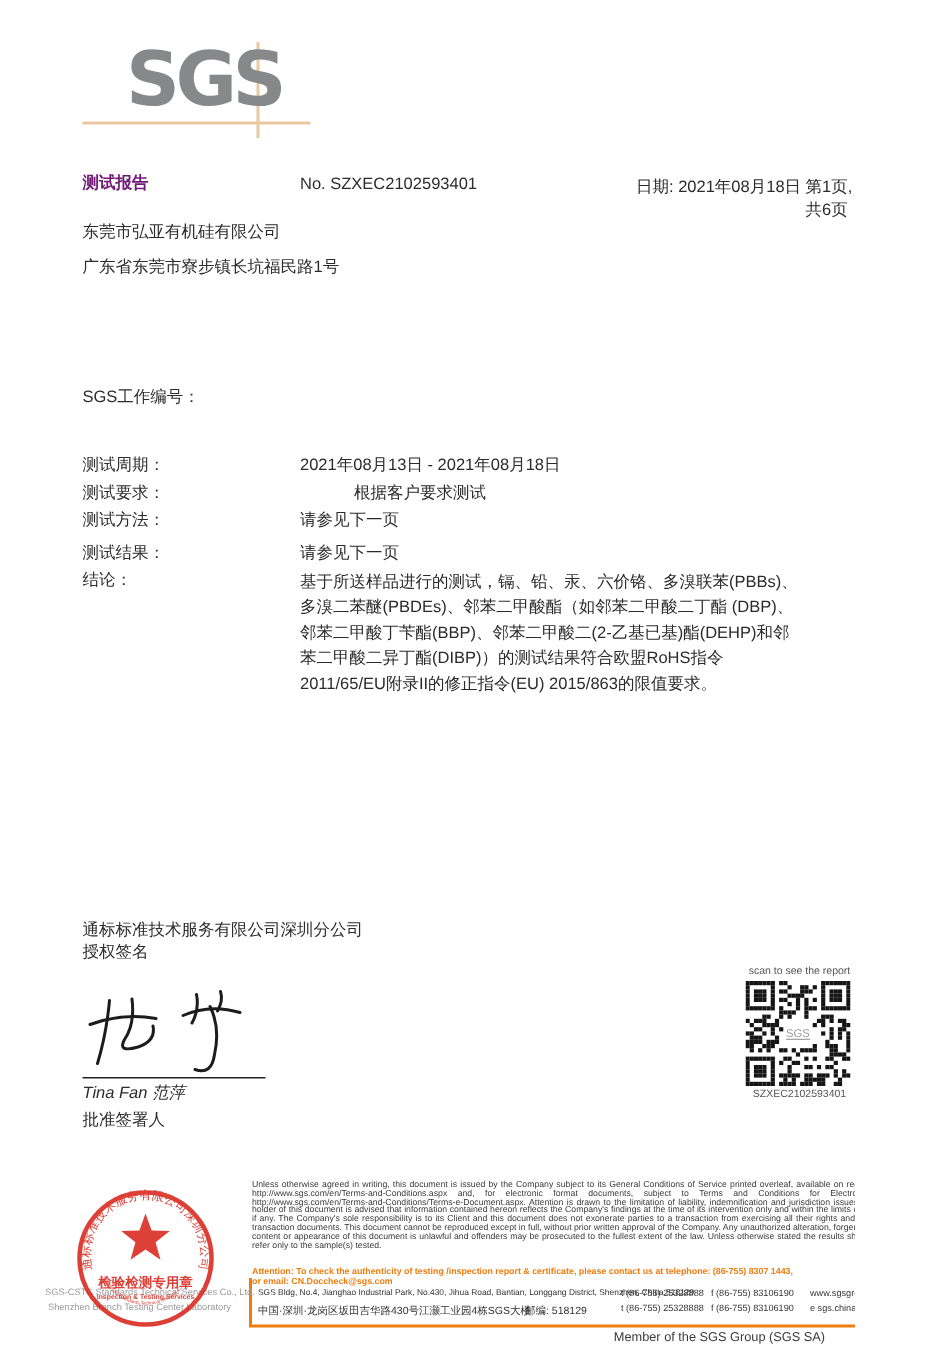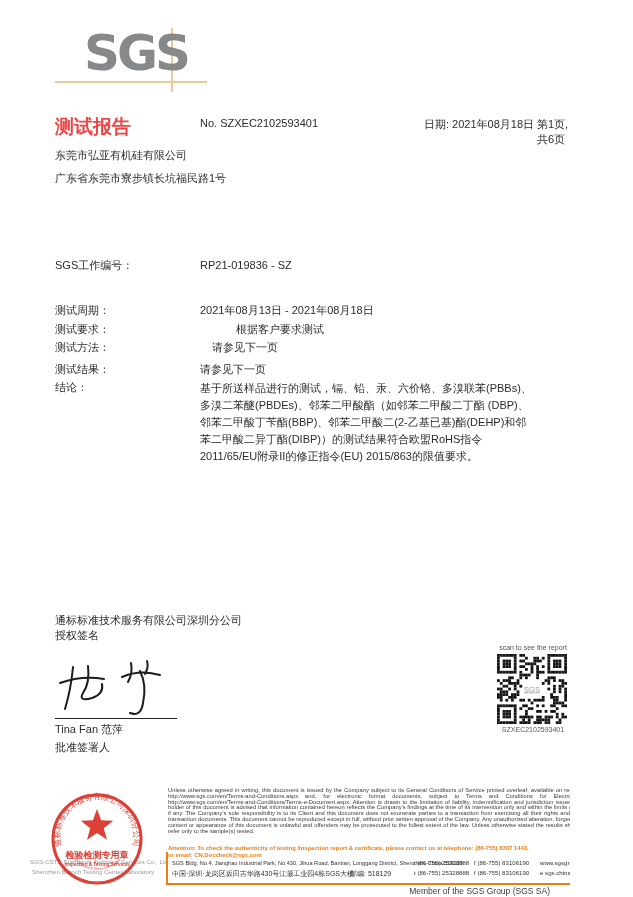--- a/index.html
+++ b/index.html
@@ -3,21 +3,21 @@
 <meta charset="utf-8">
 <style>
   html,body{margin:0;padding:0;background:#fff;}
   #page{position:relative;width:570px;height:897px;background:#fff;overflow:hidden;
         font-family:"Liberation Sans","DejaVu Sans",sans-serif;color:#222;}
   .abs{position:absolute;}
   .t11{font-size:11px;line-height:14px;color:#2b2b2b;}
   .logo{font-size:50px;font-weight:900;letter-spacing:-3px;color:#87888a;
         font-family:"DejaVu Sans","Liberation Sans",sans-serif;}
   .cropline{background:var(--cropTan,#e9c9a0);}
-  .title{font-size:19px;font-weight:bold;color:#ef4444;}
+  .title{font-size:11px;font-weight:bold;color:#701a75;}
   .hmeta{font-size:11px;color:#2b2b2b;}
   .fieldrow{left:55px;right:35px;display:flex;}
   .fieldrow .lbl{flex:0 0 145px;}
   .fieldrow .val{flex:1;}
   .legal{font-size:5.8px;line-height:5.8px;color:#3a3a3a;text-align:justify;}
   .attn{font-size:5.9px;line-height:6.2px;color:var(--accentOrange,#e87511);font-weight:bold;}
   .addrrow{font-size:6.1px;color:#333;height:10px;}
   .addrrow .c{position:absolute;top:0;white-space:nowrap;}
   .member{font-size:8.5px;color:#3a3a3a;}
   .graysub{font-size:6.2px;line-height:9px;color:#9a9a9a;}
@@ -38,31 +38,30 @@
   <div class="abs hmeta" style="left:200px;top:117px;text-align:center;">No. SZXEC2102593401</div>
   <div class="abs hmeta" style="left:388px;top:117px;margin-left:36px;">日期: 2021年08月18日</div>
   <div class="abs hmeta" style="left:537px;top:117px;">第1页,共6页</div>
 
   <div class="abs t11" style="left:55px;top:148px;">东莞市弘亚有机硅有限公司</div>
   <div class="abs t11" style="left:55px;top:171px;">广东省东莞市寮步镇长坑福民路1号</div>
 
 
   <div class="abs t11 fieldrow" style="top:258px;">
     <span class="lbl">SGS工作编号：</span>
-    <span class="val">RP21-019836 - SZ</span>
   </div>
   <div class="abs t11 fieldrow" style="top:303px;">
     <span class="lbl">测试周期：</span>
     <span class="val">2021年08月13日 - 2021年08月18日</span>
   </div>
   <div class="abs t11 fieldrow" style="top:322px;gap:36px;">
     <span class="lbl">测试要求：</span>
     <span class="val">根据客户要求测试</span>
   </div>
-  <div class="abs t11 fieldrow" style="top:340px;gap:12px;">
+  <div class="abs t11 fieldrow" style="top:340px;">
     <span class="lbl">测试方法：</span>
     <span class="val">请参见下一页</span>
   </div>
   <div class="abs t11 fieldrow" style="top:362px;">
     <span class="lbl">测试结果：</span>
     <span class="val">请参见下一页</span>
   </div>
   <div class="abs t11 fieldrow" style="top:380px;">
     <span class="lbl">结论：</span>
     <span class="val" style="line-height:17px;">基于所送样品进行的测试，镉、铅、汞、六价铬、多溴联苯(PBBs)、多溴二苯醚(PBDEs)、邻苯二甲酸酯（如邻苯二甲酸二丁酯 (DBP)、邻苯二甲酸丁苄酯(BBP)、邻苯二甲酸二(2-乙基已基)酯(DEHP)和邻苯二甲酸二异丁酯(DIBP)）的测试结果符合欧盟RoHS指令2011/65/EU附录II的修正指令(EU) 2015/863的限值要求。</span>
@@ -76,21 +75,21 @@
       <path d="M8 28 Q30 20 52 24"></path>
       <path d="M21 12 Q19 34 13 54"></path>
       <path d="M36 11 Q38 28 31 38 Q26 47 40 43 Q52 39 50 29"></path>
       <path d="M70 22 Q88 14 108 20"></path>
       <path d="M79 8 Q81 18 76 27"></path>
       <path d="M95 6 Q97 12 93 19"></path>
       <path d="M88 16 Q95 30 91 48 Q89 62 78 58"></path>
     </g>
   </svg>
   <div class="abs sigline" style="left:55px;top:718px;width:122px;height:1px;"></div>
-  <div class="abs t11" style="left:55px;top:722px;">Tina Fan 范萍</div>
+  <div class="abs t11" style="left:55px;top:722px;font-style:italic;">Tina Fan 范萍</div>
   <div class="abs t11" style="left:55px;top:740px;">批准签署人</div>
 
   <div class="abs qrcap" style="left:493px;top:644px;width:80px;text-align:center;">scan to see the report</div>
   <div class="abs" id="qr" style="left:497px;top:654px;width:70px;height:70px;"><svg width="70" height="70" viewBox="0 0 70 70">
         <rect width="70" height="70" fill="#fff"></rect>
         <g fill="#151515">
           <rect x="0.00" y="0.00" width="2.8" height="2.8"></rect>
           <rect x="2.80" y="0.00" width="2.8" height="2.8"></rect>
           <rect x="5.60" y="0.00" width="2.8" height="2.8"></rect>
           <rect x="8.40" y="0.00" width="2.8" height="2.8"></rect>

